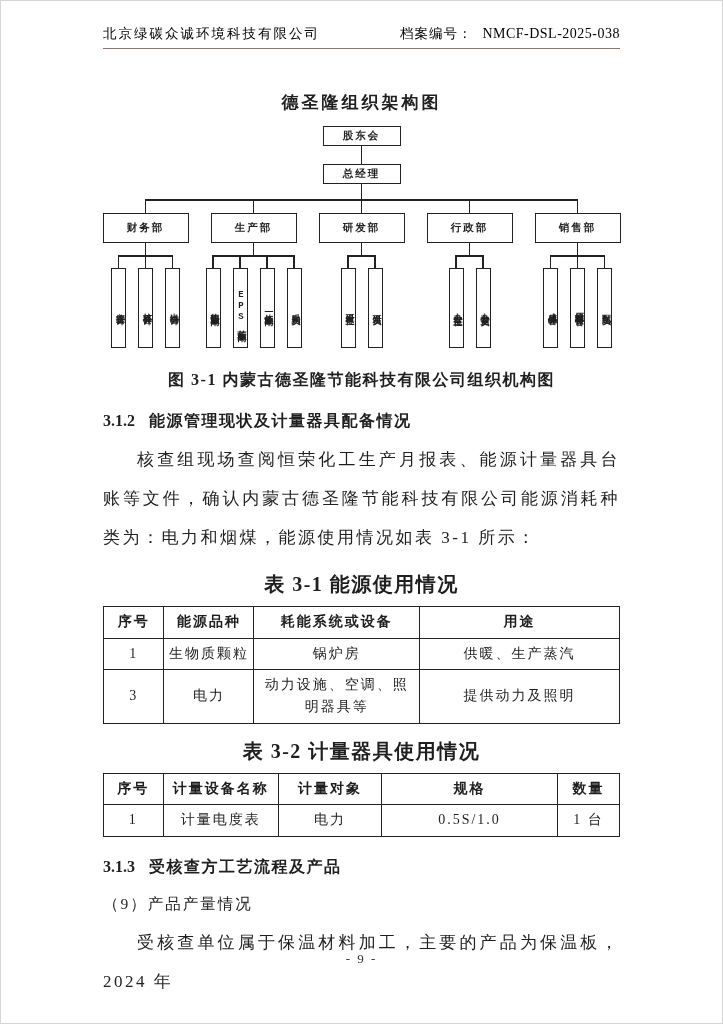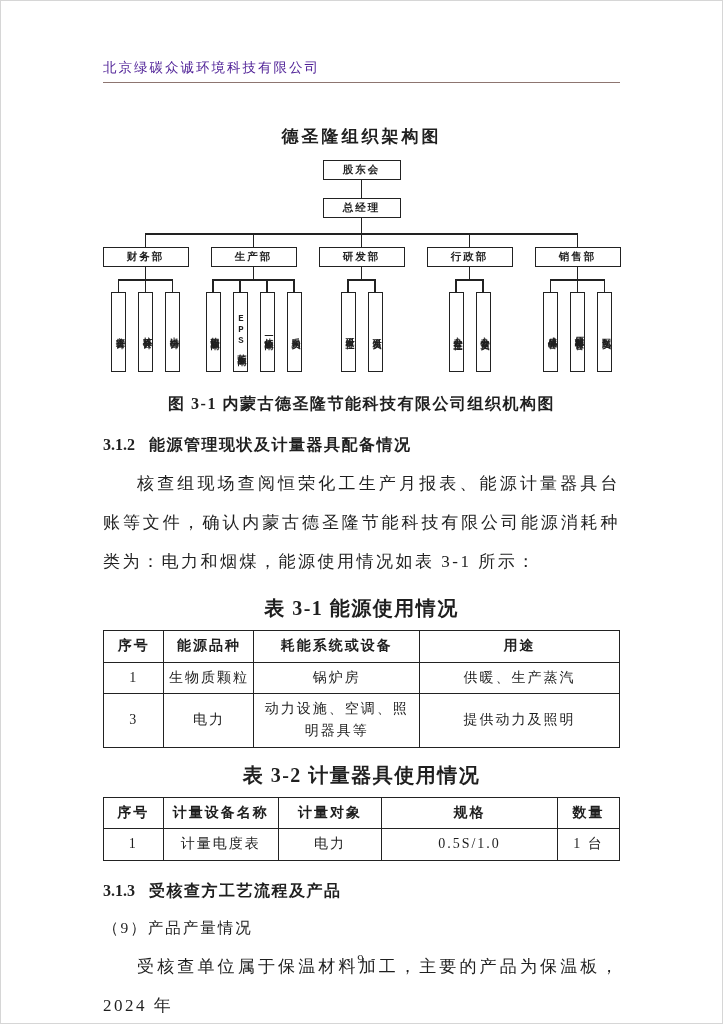--- a/index.html
+++ b/index.html
@@ -12,24 +12,24 @@
     box-sizing:border-box;
     font-family:"Liberation Serif","DejaVu Serif",serif;
     color:#1f1f1f;
     overflow:hidden;
   }
   .content { margin:0 102px; }
 
   
   .hdr {
     display:flex; justify-content:space-between; align-items:flex-end;
-    padding-top:58px; padding-bottom:5px;
+    padding-top:24px; padding-bottom:5px;
     border-bottom:1.5px solid #8d7570;
     font-size:13.5px; letter-spacing:2px;
-    color:#4c1d95;
+    color:#000000;
   }
   .hdr-right { letter-spacing:1px; }
   .hdr-right .num { margin-left:10px; letter-spacing:0.5px; font-size:14px; }
 
   
   .chart-title {
     text-align:center; font-weight:bold; font-size:17px;
     letter-spacing:3px; margin-top:42px;
   }
   .org { display:flex; flex-direction:column; align-items:center; margin-top:12px;font-family:Liberation Mono, monospace; }
@@ -53,21 +53,21 @@
   .dept-group::before {
     content:''; position:absolute; top:0; left:0; right:0;
     height:1.5px; background:#222;
   }
   .dept-group:first-child::before { left:50%; }
   .dept-group:last-child::before  { right:50%; }
   .dept-group::after {
     content:''; position:absolute; top:0; left:calc(50% - 0.75px);
     width:1.5px; height:14px; background:#222;
   }
-  .node.dept { width:86px; height:20px; }
+  .node.dept { width:86px; height:30px; }
 
   .children-row { display:flex; }
   .child-wrap { position:relative; padding:13px 6px 0; }
   .child-wrap::before {
     content:''; position:absolute; top:0; left:0; right:0;
     height:1.5px; background:#222;
   }
   .child-wrap:first-child::before { left:50%; }
   .child-wrap:last-child::before  { right:50%; }
   .child-wrap::after {
@@ -115,20 +115,23 @@
   }
 </style>
 </head>
 <body>
 
 <div class="page">
   <div class="content">
 
     <div class="hdr">
       <span>北京绿碳众诚环境科技有限公司</span>
+      <span class="hdr-right">
+        <span>档案编号：</span><span class="num">NMCF-DSL-2025-038</span>
+      </span>
     </div>
 
     <div class="chart-title">德圣隆组织架构图</div>
 
     <div class="org">
       <div class="node top">股东会</div>
       <div class="stem s1"></div>
       <div class="node top">总经理</div>
       <div class="stem s2"></div>
 

